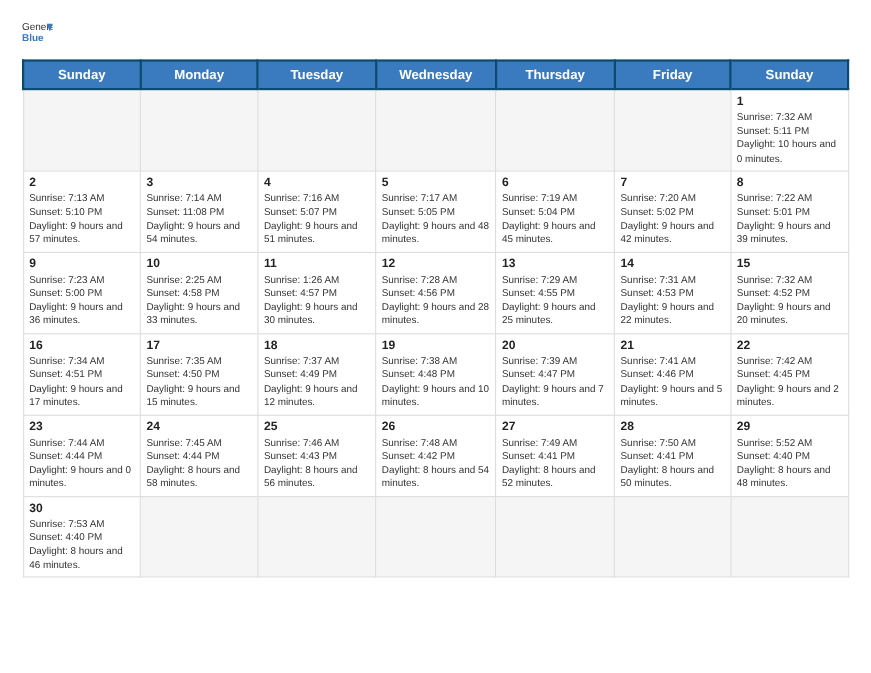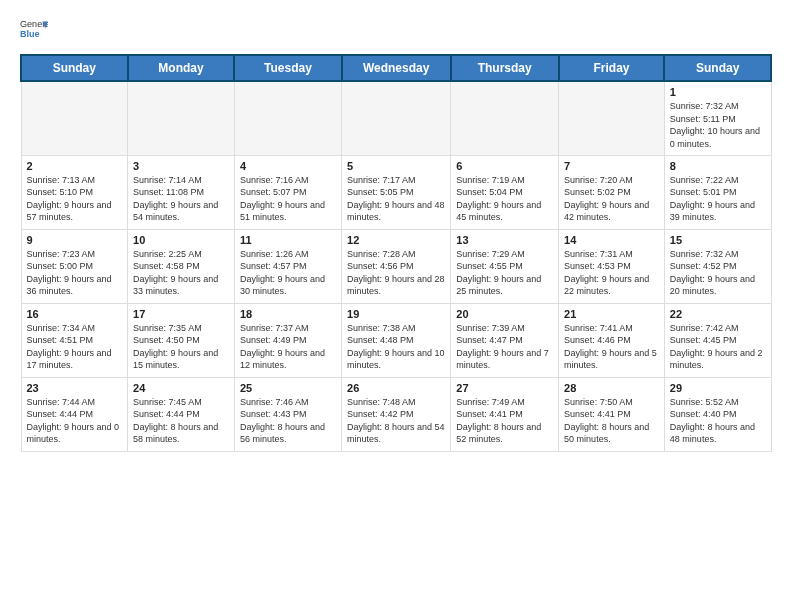--- a/index.html
+++ b/index.html
@@ -331,15 +331,30 @@
 and 50 minutes.</div>
           </td>
           <td>
             <span class="day-number">29</span>
             <div class="day-info">Sunrise: 5:52 AM
 Sunset: 4:40 PM
 Daylight: 8 hours
 and 48 minutes.</div>
           </td>
         </tr>
+        <tr class="last-row">
+          <td>
+            <span class="day-number">30</span>
+            <div class="day-info">Sunrise: 7:53 AM
+Sunset: 4:40 PM
+Daylight: 8 hours
+and 46 minutes.</div>
+          </td>
+          <td class="empty"></td>
+          <td class="empty"></td>
+          <td class="empty"></td>
+          <td class="empty"></td>
+          <td class="empty"></td>
+          <td class="empty"></td>
+        </tr>
       </tbody>
   </table>
 </div>
 
 </body></html>

